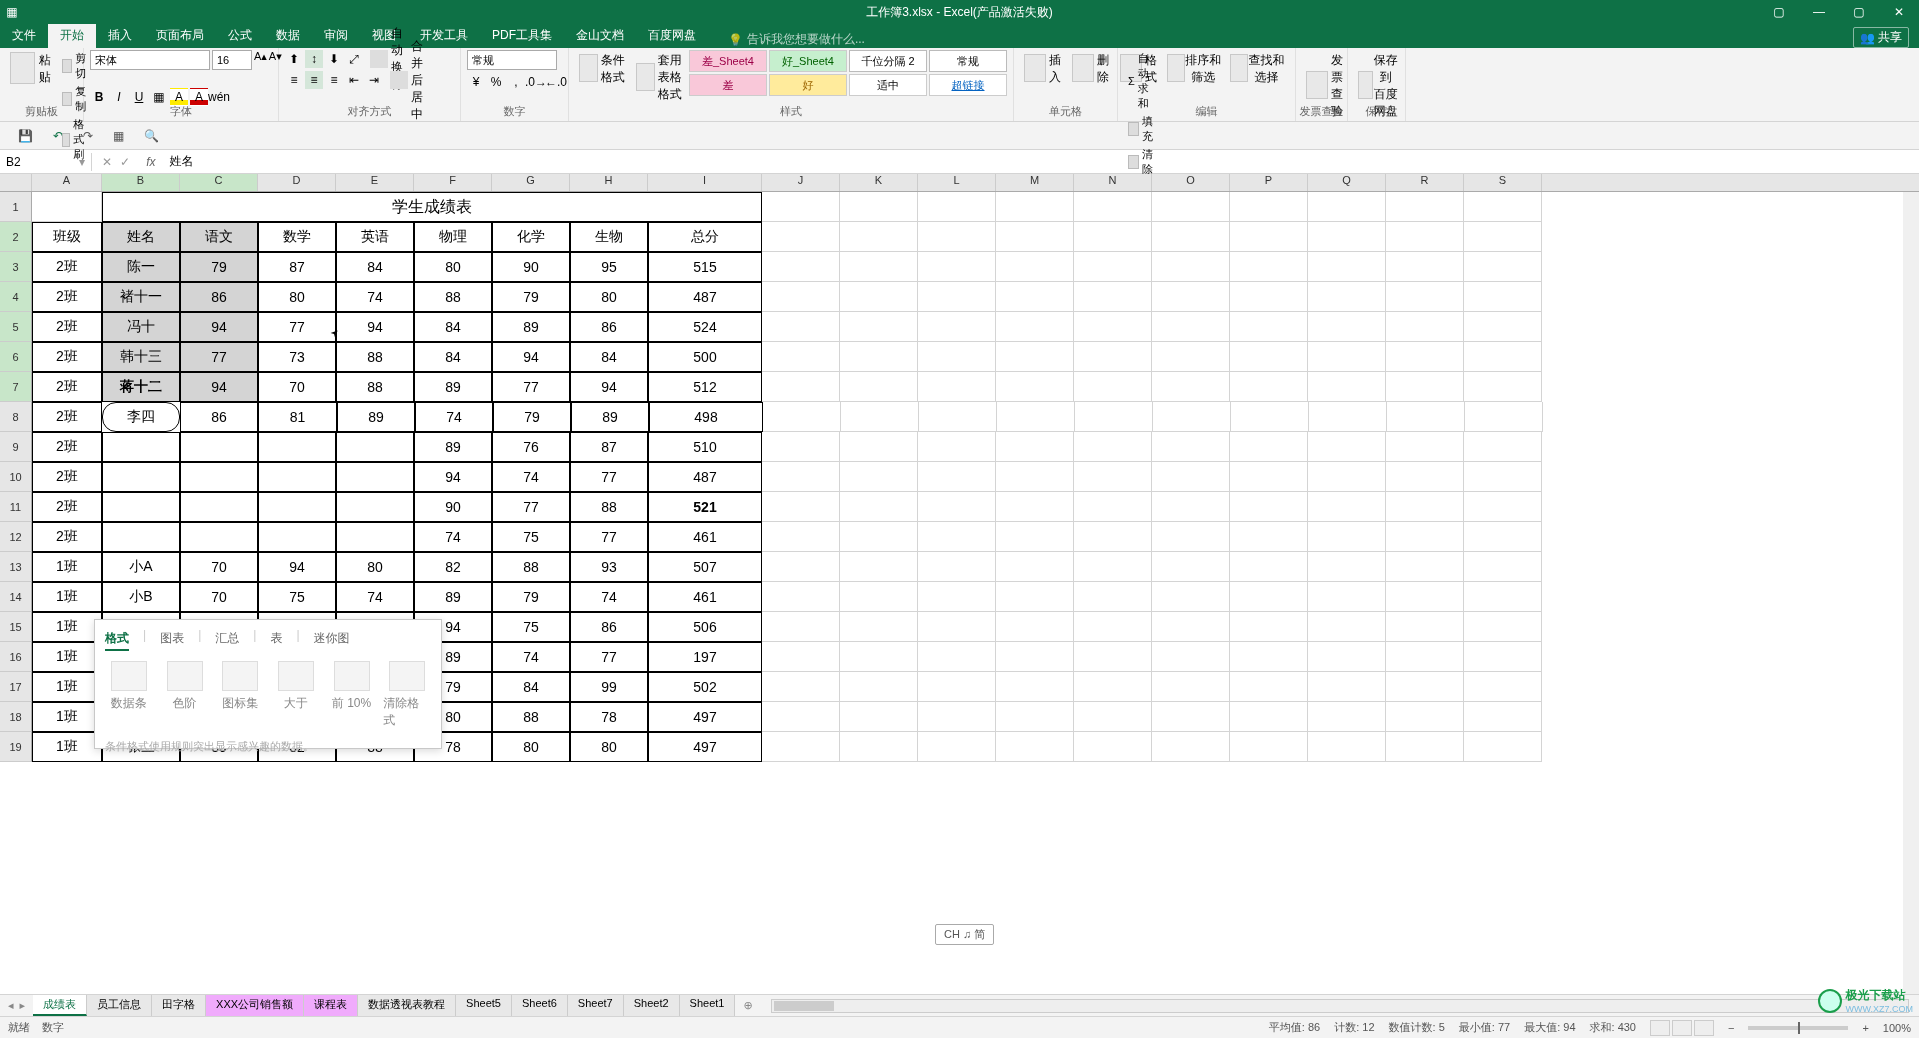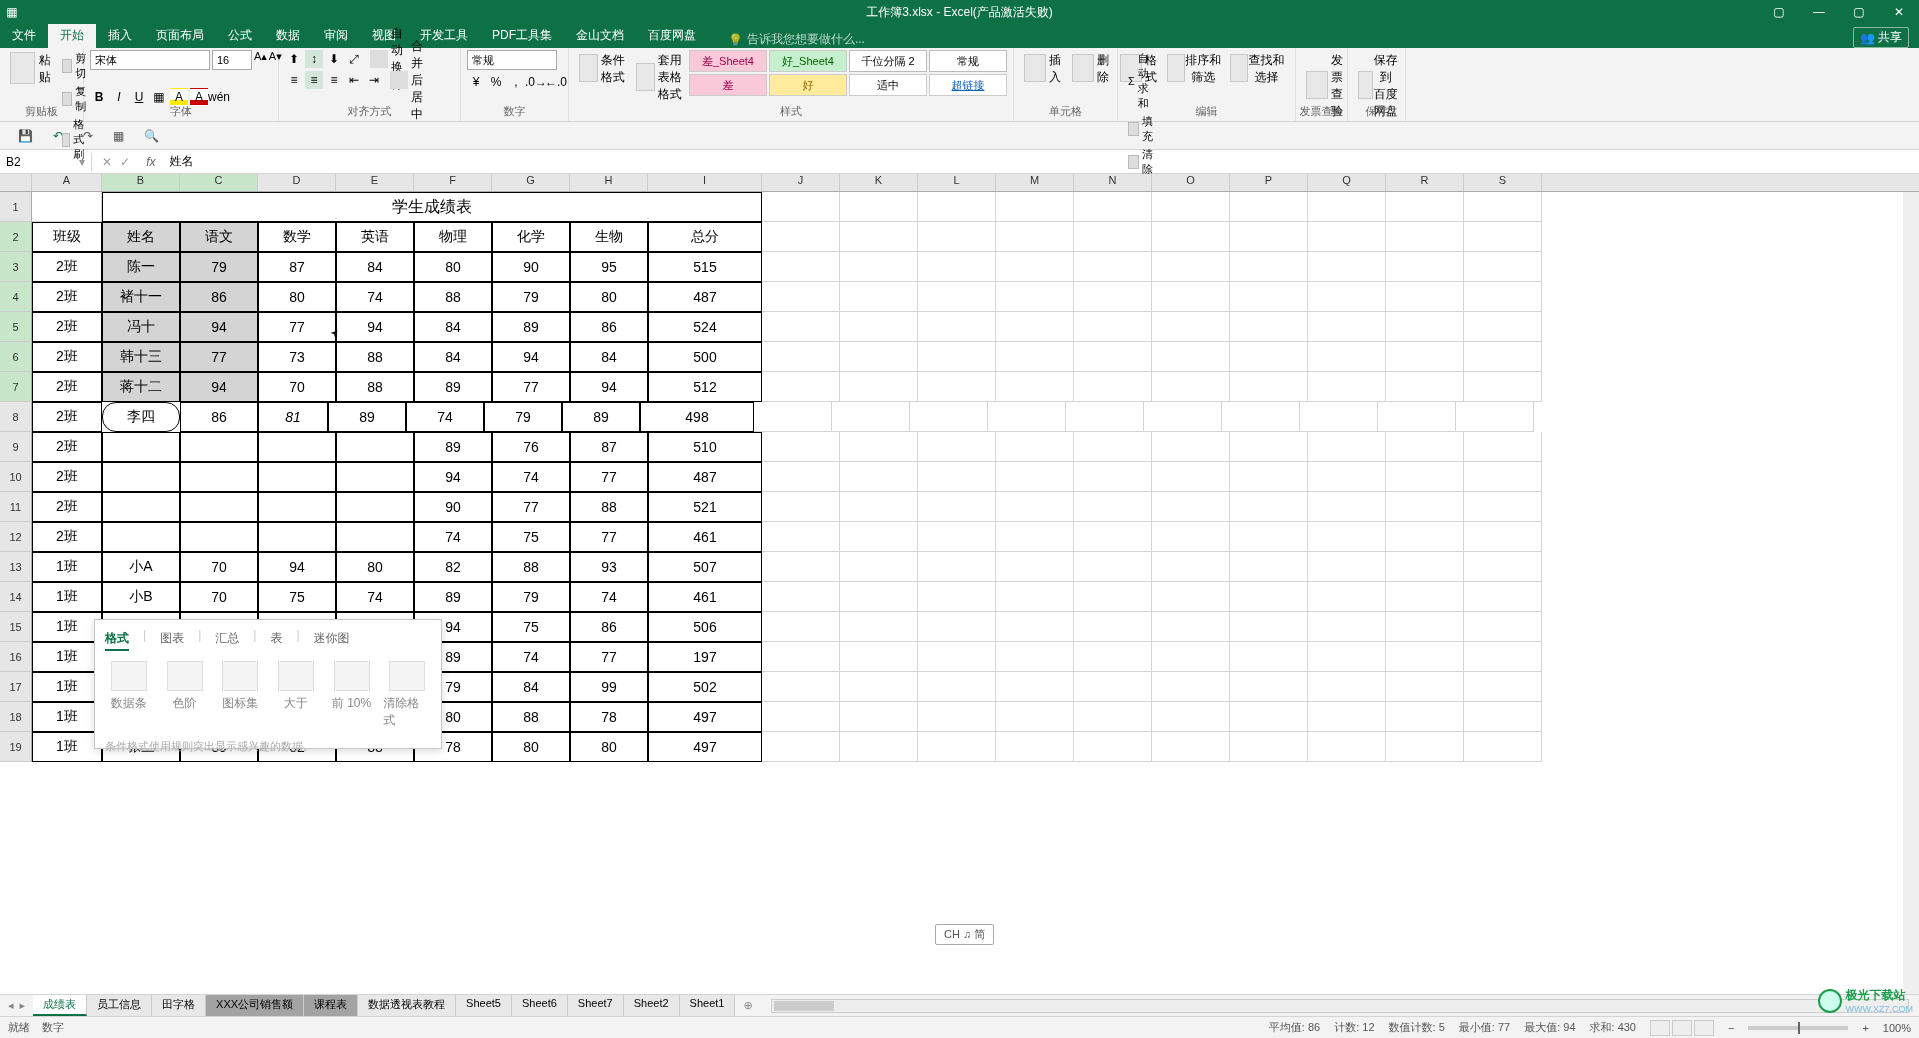--- a/index.html
+++ b/index.html
@@ -90,21 +90,21 @@
 .qp-hint { color:#aaa; font-size:11px; margin-top:10px; }
 
 
 .ime-box { position:absolute; left:935px; top:750px; border:1px solid #aaa; padding:2px 8px; font-size:11px; background:#fff; color:#555; border-radius:2px; }
 
 
 .sheet-tabs { height:22px; background:#f3f3f3; display:flex; align-items:center; border-top:1px solid #d4d4d4; font-size:11px; }
 .sheet-nav { padding:0 8px; color:#888; display:flex; gap:6px; }
 .sheet-tab { padding:2px 10px; border-right:1px solid #ccc; cursor:pointer; background:#e8e8e8; }
 .sheet-tab.active { background:#fff; border-bottom:2px solid #0e7146; color:#0e7146; }
-.sheet-tab.orange { background:#a3a3a3; }
+.sheet-tab.orange { background:#f0abfc; }
 .sheet-add { padding:0 8px; color:#888; cursor:pointer; }
 .hscroll { flex:1; margin:0 10px; height:14px; background:#eee; border:1px solid #ccc; position:relative; }
 .hscroll-thumb { position:absolute; left:2px; width:60px; height:10px; top:1px; background:#ccc; }
 
 
 .status-bar { height:22px; background:#f3f3f3; display:flex; align-items:center; font-size:11px; color:#555; border-top:1px solid #d4d4d4; padding:0 8px; }
 .status-left { display:flex; gap:12px; }
 .status-right { margin-left:auto; display:flex; gap:14px; align-items:center; }
 .view-btns { display:flex; gap:2px; }
 .view-btns span { width:20px; height:16px; border:1px solid #ccc; background:#eee; }
@@ -513,21 +513,21 @@
         <div class="cell " style="width: 78px;"></div>
         <div class="cell " style="width: 78px;"></div>
         <div class="cell " style="width: 78px;"></div>
         <div class="cell " style="width: 78px;"></div>
         <div class="cell " style="width: 78px;"></div>
         <div class="cell " style="width: 78px;"></div>
       </div>
       <div class="row">
         <div class="row-header selected-header">7</div>
         <div class="cell data-cell" style="width: 70px;">2班</div>
-        <div class="cell data-cell selected-range" style="width: 78px;">蒋十二</div>
+        <div class="cell data-cell selected-range" style="width: 78px; font-weight: bold;">蒋十二</div>
         <div class="cell data-cell selected-range" style="width: 78px;">94</div>
         <div class="cell data-cell" style="width: 78px;">70</div>
         <div class="cell data-cell" style="width: 78px;">88</div>
         <div class="cell data-cell" style="width: 78px;">89</div>
         <div class="cell data-cell" style="width: 78px;">77</div>
         <div class="cell data-cell" style="width: 78px;">94</div>
         <div class="cell data-cell" style="width: 114px;">512</div>
         <div class="cell " style="width: 78px;"></div>
         <div class="cell " style="width: 78px;"></div>
         <div class="cell " style="width: 78px;"></div>
@@ -537,21 +537,21 @@
         <div class="cell " style="width: 78px;"></div>
         <div class="cell " style="width: 78px;"></div>
         <div class="cell " style="width: 78px;"></div>
         <div class="cell " style="width: 78px;"></div>
       </div>
       <div class="row">
         <div class="row-header">8</div>
         <div class="cell data-cell" style="width: 70px;">2班</div>
         <div class="cell data-cell" style="width: 78px; border-radius: 14px;">李四</div>
         <div class="cell data-cell" style="width: 78px;">86</div>
-        <div class="cell data-cell" style="width: 70px; font-style: italic;">81</div>
+        <div class="cell data-cell" style="width: 79px;">81</div>
         <div class="cell data-cell" style="width: 78px;">89</div>
         <div class="cell data-cell" style="width: 78px;">74</div>
         <div class="cell data-cell" style="width: 78px;">79</div>
         <div class="cell data-cell" style="width: 78px;">89</div>
         <div class="cell data-cell" style="width: 114px;">498</div>
         <div class="cell " style="width: 78px;"></div>
         <div class="cell " style="width: 78px;"></div>
         <div class="cell " style="width: 78px;"></div>
         <div class="cell " style="width: 78px;"></div>
         <div class="cell " style="width: 78px;"></div>
@@ -608,21 +608,21 @@
       <div class="row">
         <div class="row-header">11</div>
         <div class="cell data-cell" style="width: 70px;">2班</div>
         <div class="cell data-cell" style="width: 78px;"></div>
         <div class="cell data-cell" style="width: 78px;"></div>
         <div class="cell data-cell" style="width: 78px;"></div>
         <div class="cell data-cell" style="width: 78px;"></div>
         <div class="cell data-cell" style="width: 78px;">90</div>
         <div class="cell data-cell" style="width: 78px;">77</div>
         <div class="cell data-cell" style="width: 78px;">88</div>
-        <div class="cell data-cell" style="width: 114px;">521</div>
+        <div class="cell data-cell" style="width: 114px; font-weight: bold;">521</div>
         <div class="cell " style="width: 78px;"></div>
         <div class="cell " style="width: 78px;"></div>
         <div class="cell " style="width: 78px;"></div>
         <div class="cell " style="width: 78px;"></div>
         <div class="cell " style="width: 78px;"></div>
         <div class="cell " style="width: 78px;"></div>
         <div class="cell " style="width: 78px;"></div>
         <div class="cell " style="width: 78px;"></div>
         <div class="cell " style="width: 78px;"></div>
         <div class="cell " style="width: 78px;"></div>

